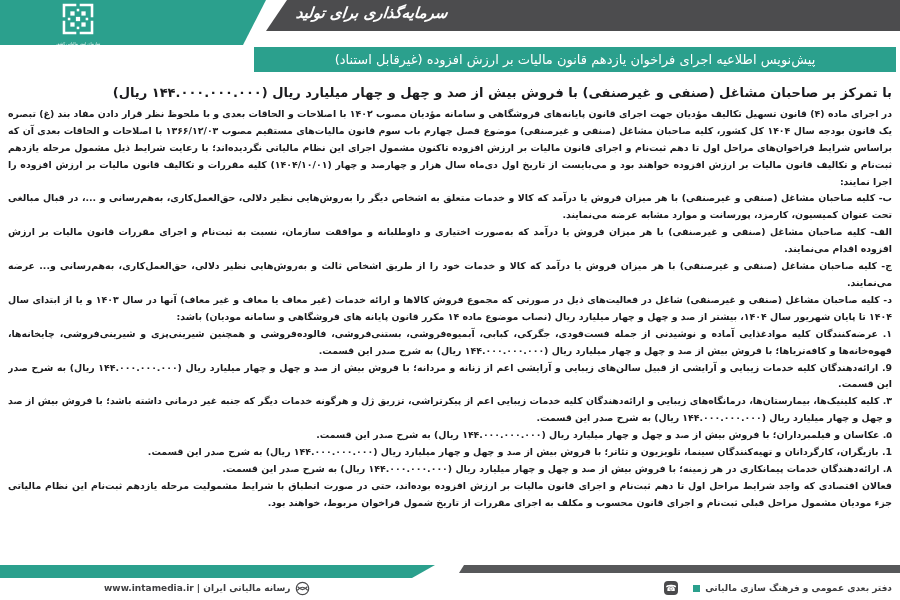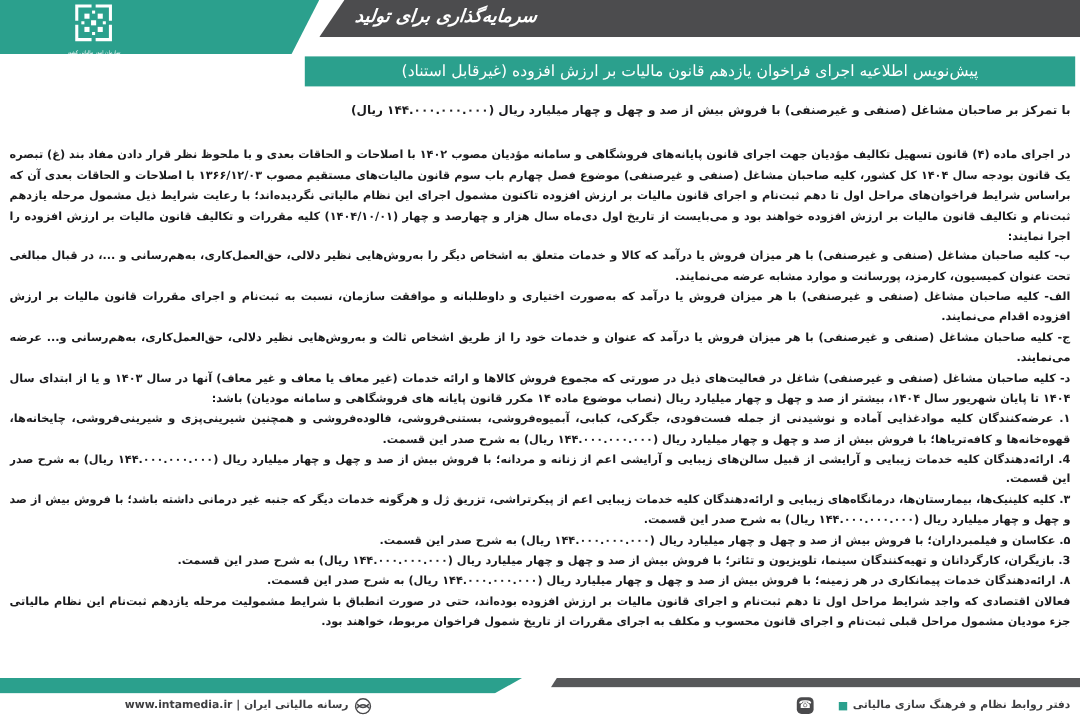--- a/index.html
+++ b/index.html
@@ -35,21 +35,21 @@
     white-space:nowrap;overflow:hidden;
   }
 
   
   .body{
     position:absolute;top:85px;left:8px;right:8px;bottom:34px;
     direction:rtl;text-align:justify;color:var(--text,#1c1c1e);
     font-weight:bold;font-size:9.4px;line-height:16.9px;overflow:hidden;
   }
   .body p{margin:0;}
-  .body p.subtitle{font-size:10px;margin:0 0 20px;text-align:right;}
+  .body p.subtitle{font-size:13px;margin:0 0 4px;text-align:right;}
 
   
   .strip-teal{
     position:absolute;top:565px;left:0;width:435px;height:13px;
     background:var(--teal,#2ba08d);
     clip-path:polygon(0 0,435px 0,412px 13px,0 13px);
   }
   .strip-gray{
     position:absolute;top:565px;left:450px;right:0;height:8px;
     background:var(--footer_gray,#57585a);
@@ -99,38 +99,38 @@
     <div class="logo-caption">سازمان امور مالیاتی کشور</div>
   </div>
 
   <div class="title-band">پیش‌نویس اطلاعیه اجرای فراخوان یازدهم قانون مالیات بر ارزش افزوده (غیرقابل استناد)</div>
 
   <div class="body">
     <p class="subtitle">با تمرکز بر صاحبان مشاغل (صنفی و غیرصنفی) با فروش بیش از صد و چهل و چهار میلیارد ریال (۱۴۴.۰۰۰.۰۰۰.۰۰۰ ریال)</p>
     <p>در اجرای ماده (۴) قانون تسهیل تکالیف مؤدیان جهت اجرای قانون پایانه‌های فروشگاهی و سامانه مؤدیان مصوب ۱۴۰۲ با اصلاحات و الحاقات بعدی و با ملحوظ نظر قرار دادن مفاد بند (غ) تبصره یک قانون بودجه سال ۱۴۰۴ کل کشور، کلیه صاحبان مشاغل (صنفی و غیرصنفی) موضوع فصل چهارم باب سوم قانون مالیات‌های مستقیم مصوب ۱۳۶۶/۱۲/۰۳ با اصلاحات و الحاقات بعدی آن که براساس شرایط فراخوان‌های مراحل اول تا دهم ثبت‌نام و اجرای قانون مالیات بر ارزش افزوده تاکنون مشمول اجرای این نظام مالیاتی نگردیده‌اند؛ با رعایت شرایط ذیل مشمول مرحله یازدهم ثبت‌نام و تکالیف قانون مالیات بر ارزش افزوده خواهند بود و می‌بایست از تاریخ اول دی‌ماه سال هزار و چهارصد و چهار (۱۴۰۴/۱۰/۰۱) کلیه مقررات و تکالیف قانون مالیات بر ارزش افزوده را اجرا نمایند:</p>
     <p>ب- کلیه صاحبان مشاغل (صنفی و غیرصنفی) با هر میزان فروش یا درآمد که کالا و خدمات متعلق به اشخاص دیگر را به‌روش‌هایی نظیر دلالی، حق‌العمل‌کاری، به‌هم‌رسانی و ...، در قبال مبالغی تحت عنوان کمیسیون، کارمزد، پورسانت و موارد مشابه عرضه می‌نمایند.</p>
     <p>الف- کلیه صاحبان مشاغل (صنفی و غیرصنفی) با هر میزان فروش یا درآمد که به‌صورت اختیاری و داوطلبانه و موافقت سازمان، نسبت به ثبت‌نام و اجرای مقررات قانون مالیات بر ارزش افزوده اقدام می‌نمایند.</p>
-    <p>ج- کلیه صاحبان مشاغل (صنفی و غیرصنفی) با هر میزان فروش یا درآمد که عنوان و خدمات خود را از طریق اشخاص ثالث و به‌روش‌هایی نظیر دلالی، حق‌العمل‌کاری، به‌هم‌رسانی و... عرضه می‌نمایند.</p>
+    <p>ج- کلیه صاحبان مشاغل (صنفی و غیرصنفی) با هر میزان فروش یا درآمد که کالا و خدمات خود را از طریق اشخاص ثالث و به‌روش‌هایی نظیر دلالی، حق‌العمل‌کاری، به‌هم‌رسانی و... عرضه می‌نمایند.</p>
     <p>د- کلیه صاحبان مشاغل (صنفی و غیرصنفی) شاغل در فعالیت‌های ذیل در صورتی که مجموع فروش کالاها و ارائه خدمات (غیر معاف یا معاف و غیر معاف) آنها در سال ۱۴۰۳ و یا از ابتدای سال ۱۴۰۴ تا پایان شهریور سال ۱۴۰۴، بیشتر از صد و چهل و چهار میلیارد ریال (نصاب موضوع ماده ۱۴ مکرر قانون پایانه های فروشگاهی و سامانه مودیان) باشد:</p>
     <p>۱. عرضه‌کنندگان کلیه موادغذایی آماده و نوشیدنی از جمله فست‌فودی، جگرکی، کبابی، آبمیوه‌فروشی، بستنی‌فروشی، فالوده‌فروشی و همچنین شیرینی‌پزی و شیرینی‌فروشی، چایخانه‌ها، قهوه‌خانه‌ها و کافه‌تریاها؛ با فروش بیش از صد و چهل و چهار میلیارد ریال (۱۴۴.۰۰۰.۰۰۰.۰۰۰ ریال) به شرح صدر این قسمت.</p>
-    <p>4. ارائه‌دهندگان کلیه خدمات زیبایی و آرایشی از قبیل سالن‌های زیبایی و آرایشی اعم از زنانه و مردانه؛ با فروش بیش از صد و چهل و چهار میلیارد ریال (۱۴۴.۰۰۰.۰۰۰.۰۰۰ ریال) به شرح صدر این قسمت.</p>
+    <p>9. ارائه‌دهندگان کلیه خدمات زیبایی و آرایشی از قبیل سالن‌های زیبایی و آرایشی اعم از زنانه و مردانه؛ با فروش بیش از صد و چهل و چهار میلیارد ریال (۱۴۴.۰۰۰.۰۰۰.۰۰۰ ریال) به شرح صدر این قسمت.</p>
     <p>۳. کلیه کلینیک‌ها، بیمارستان‌ها، درمانگاه‌های زیبایی و ارائه‌دهندگان کلیه خدمات زیبایی اعم از پیکرتراشی، تزریق ژل و هرگونه خدمات دیگر که جنبه غیر درمانی داشته باشد؛ با فروش بیش از صد و چهل و چهار میلیارد ریال (۱۴۴.۰۰۰.۰۰۰.۰۰۰ ریال) به شرح صدر این قسمت.</p>
     <p>۵. عکاسان و فیلمبرداران؛ با فروش بیش از صد و چهل و چهار میلیارد ریال (۱۴۴.۰۰۰.۰۰۰.۰۰۰ ریال) به شرح صدر این قسمت.</p>
-    <p>3. بازیگران، کارگردانان و تهیه‌کنندگان سینما، تلویزیون و تئاتر؛ با فروش بیش از صد و چهل و چهار میلیارد ریال (۱۴۴.۰۰۰.۰۰۰.۰۰۰ ریال) به شرح صدر این قسمت.</p>
+    <p>1. بازیگران، کارگردانان و تهیه‌کنندگان سینما، تلویزیون و تئاتر؛ با فروش بیش از صد و چهل و چهار میلیارد ریال (۱۴۴.۰۰۰.۰۰۰.۰۰۰ ریال) به شرح صدر این قسمت.</p>
     <p>۸. ارائه‌دهندگان خدمات پیمانکاری در هر زمینه؛ با فروش بیش از صد و چهل و چهار میلیارد ریال (۱۴۴.۰۰۰.۰۰۰.۰۰۰ ریال) به شرح صدر این قسمت.</p>
     <p>فعالان اقتصادی که واجد شرایط مراحل اول تا دهم ثبت‌نام و اجرای قانون مالیات بر ارزش افزوده بوده‌اند، حتی در صورت انطباق با شرایط مشمولیت مرحله یازدهم ثبت‌نام این نظام مالیاتی جزء مودیان مشمول مراحل قبلی ثبت‌نام و اجرای قانون محسوب و مکلف به اجرای مقررات از تاریخ شمول فراخوان مربوط، خواهند بود.</p>
   </div>
 
   <div class="strip-teal"></div>
   <div class="strip-gray"></div>
 
   <div class="footer-items">
 
     <div class="f-item f-dept">
-      <span>دفتر روابط نظام و فرهنگ سازی مالیاتی</span>
+      <span>دفتر بعدی عمومی و فرهنگ سازی مالیاتی</span>
       <span class="sq"></span>
     </div>
 
     <div class="f-item f-call">
       <span class="phone">☎</span>
     </div>
 
     <div class="f-item f-web">
       <svg class="globe" width="15" height="15" viewBox="0 0 15 15" aria-hidden="true">
         <g fill="none" stroke="#4a4a4c" stroke-width="1.2">

